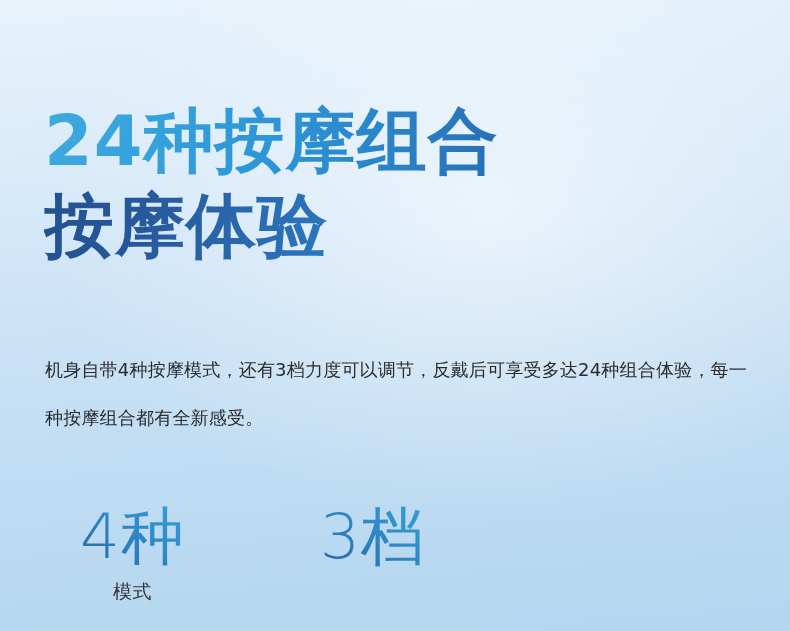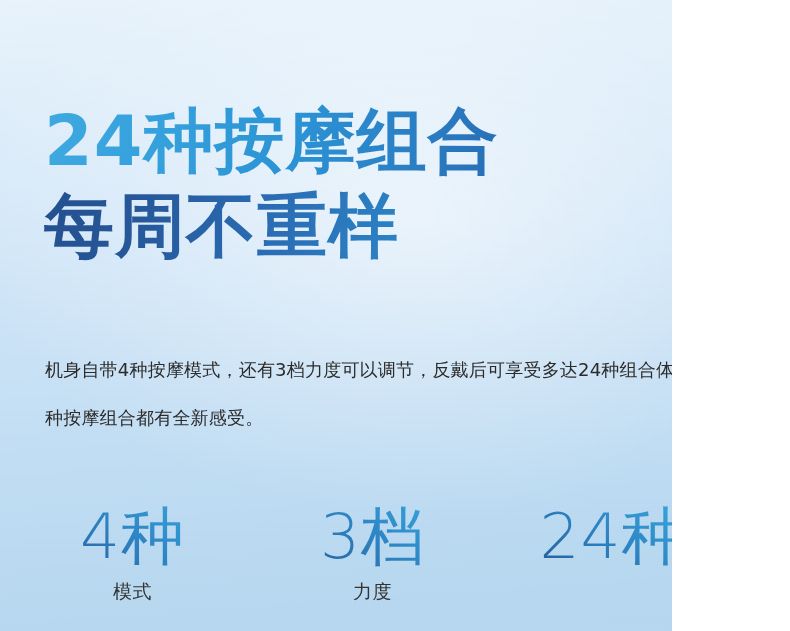--- a/index.html
+++ b/index.html
@@ -8,21 +8,21 @@
   }
   body {
     width: 790px;
     height: 631px;
     overflow: hidden;
     font-family: "Liberation Sans", "DejaVu Sans", sans-serif;
   }
 
   #banner {
     position: relative;
-    width: 672px;
+    width: 790px;
     height: 631px;
     box-sizing: border-box;
     background:
       radial-gradient(ellipse 620px 420px at 62% 34%, rgba(255,255,255,0.55) 0%, rgba(255,255,255,0.18) 45%, rgba(255,255,255,0) 72%),
       linear-gradient(176deg,
         #e8f3fc 0%,
         #e2f0fb 11%,
         #d9ebfa 26%,
         #cfe5f8 42%,
         #c6e0f5 58%,
@@ -150,36 +150,34 @@
 </style>
 </head>
 <body>
 
 <div id="banner">
 
   <div id="grain"></div>
 
   <div id="headline">
     <span class="head-line head-line-1">24种按摩组合</span>
-    <span class="head-line head-line-2">每周不重样</span>
+    <span class="head-line head-line-2">按摩体验</span>
   </div>
 
   <p id="paragraph">机身自带4种按摩模式，还有3档力度可以调节，反戴后可享受多达24种组合体验，每一种按摩组合都有全新感受。</p>
 
   <div id="stats">
 
     <div class="stat">
       <span class="stat-value">4种</span>
       <span class="stat-label">模式</span>
     </div>
 
     <div class="stat">
       <span class="stat-value">3档</span>
-      <span class="stat-label">力度</span>
     </div>
 
     <div class="stat">
-      <span class="stat-value">24种</span>
     </div>
 
   </div>
 
 </div>
 
 </body></html>

